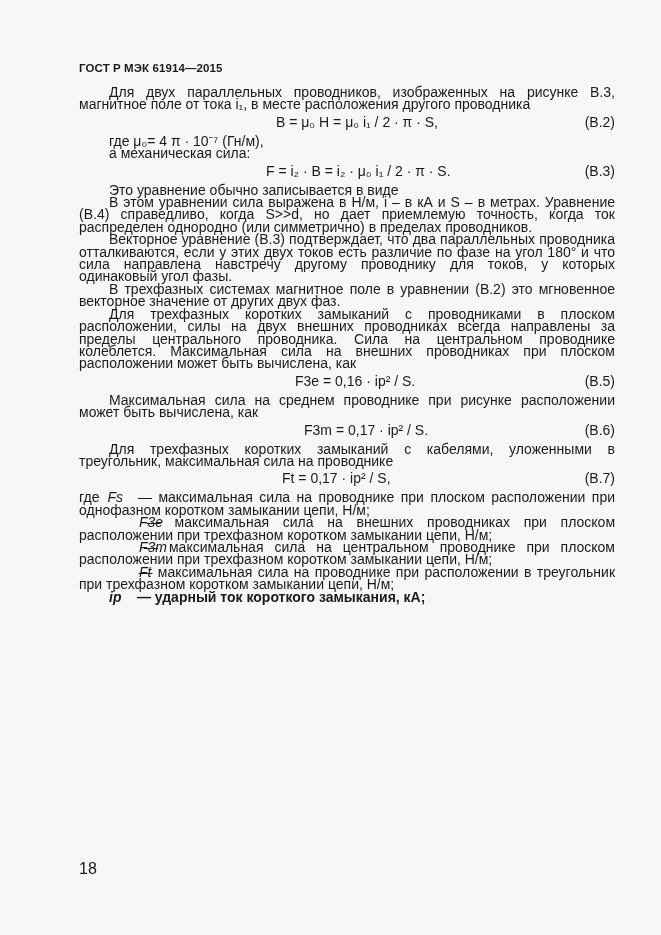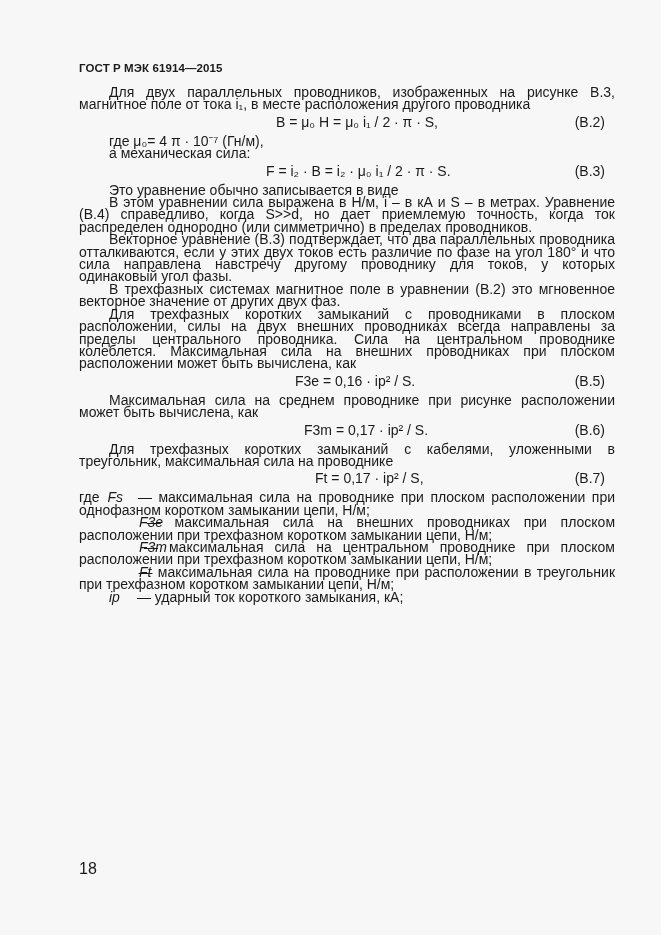--- a/index.html
+++ b/index.html
@@ -17,29 +17,29 @@
     font-weight: bold; font-size: 11.5px; letter-spacing: 0.1px;
   }
   .body {
     position: absolute; left: 79px; top: 86px; width: 536px;
     font-size: 14px; line-height: 12.4px;
   }
   .p { margin: 0; text-align: justify; }
   .indent { text-indent: 30px; }
   .pad { padding-left: 30px; }
   .formula {
-    position: relative; height: 13px; margin: 5px 10px 6px 0;
+    position: relative; height: 13px; margin: 5px 0 6px 0;
   }
   .formula .f { position: absolute; font-style: normal; }
   .formula .n { position: absolute; right: 0; }
   .defs { margin-top: 0; }
   .def { margin: 0; text-align: justify; }
   .def .sym { display: inline-block; width: 24px; font-style: italic; }
   .def.first { text-indent: 0; }
-  .def.sub { padding-left: 30px; }
+  .def.sub { padding-left: 30px; font-weight: bold; }
   .pagenum {
     position: absolute; left: 79px; top: 860px; font-size: 16px;
   }
 </style>
 </head>
 <body>
 
 <div class="page">
   <div class="header">ГОСТ Р МЭК 61914—2015</div>
 
@@ -64,21 +64,21 @@
       <span class="f" style="left:216px">F3e = 0,16 · ip² / S.</span>
       <span class="n">(В.5)</span>
     </div>
     <p class="p indent">Максимальная сила на среднем проводнике при рисунке расположении может быть вычислена, как</p>
     <div class="formula">
       <span class="f" style="left:225px">F3m = 0,17 · ip² / S.</span>
       <span class="n">(В.6)</span>
     </div>
     <p class="p indent">Для трехфазных коротких замыканий с кабелями, уложенными в треугольник, максимальная сила на проводнике</p>
     <div class="formula">
-      <span class="f" style="left:236px">Ft = 0,17 · ip² / S,</span>
+      <span class="f" style="left:203px">Ft = 0,17 · ip² / S,</span>
       <span class="n">(В.7)</span>
     </div>
 
     <div class="defs">
       <p class="def first">
         <span style="display:inline-block;width:22px">где</span>
         <span class="sym">Fs</span>
         <span>— максимальная сила на проводнике при плоском расположении при однофазном коротком замыкании цепи, Н/м;</span>
       </p>
       <p class="def" style="text-indent:30px">

